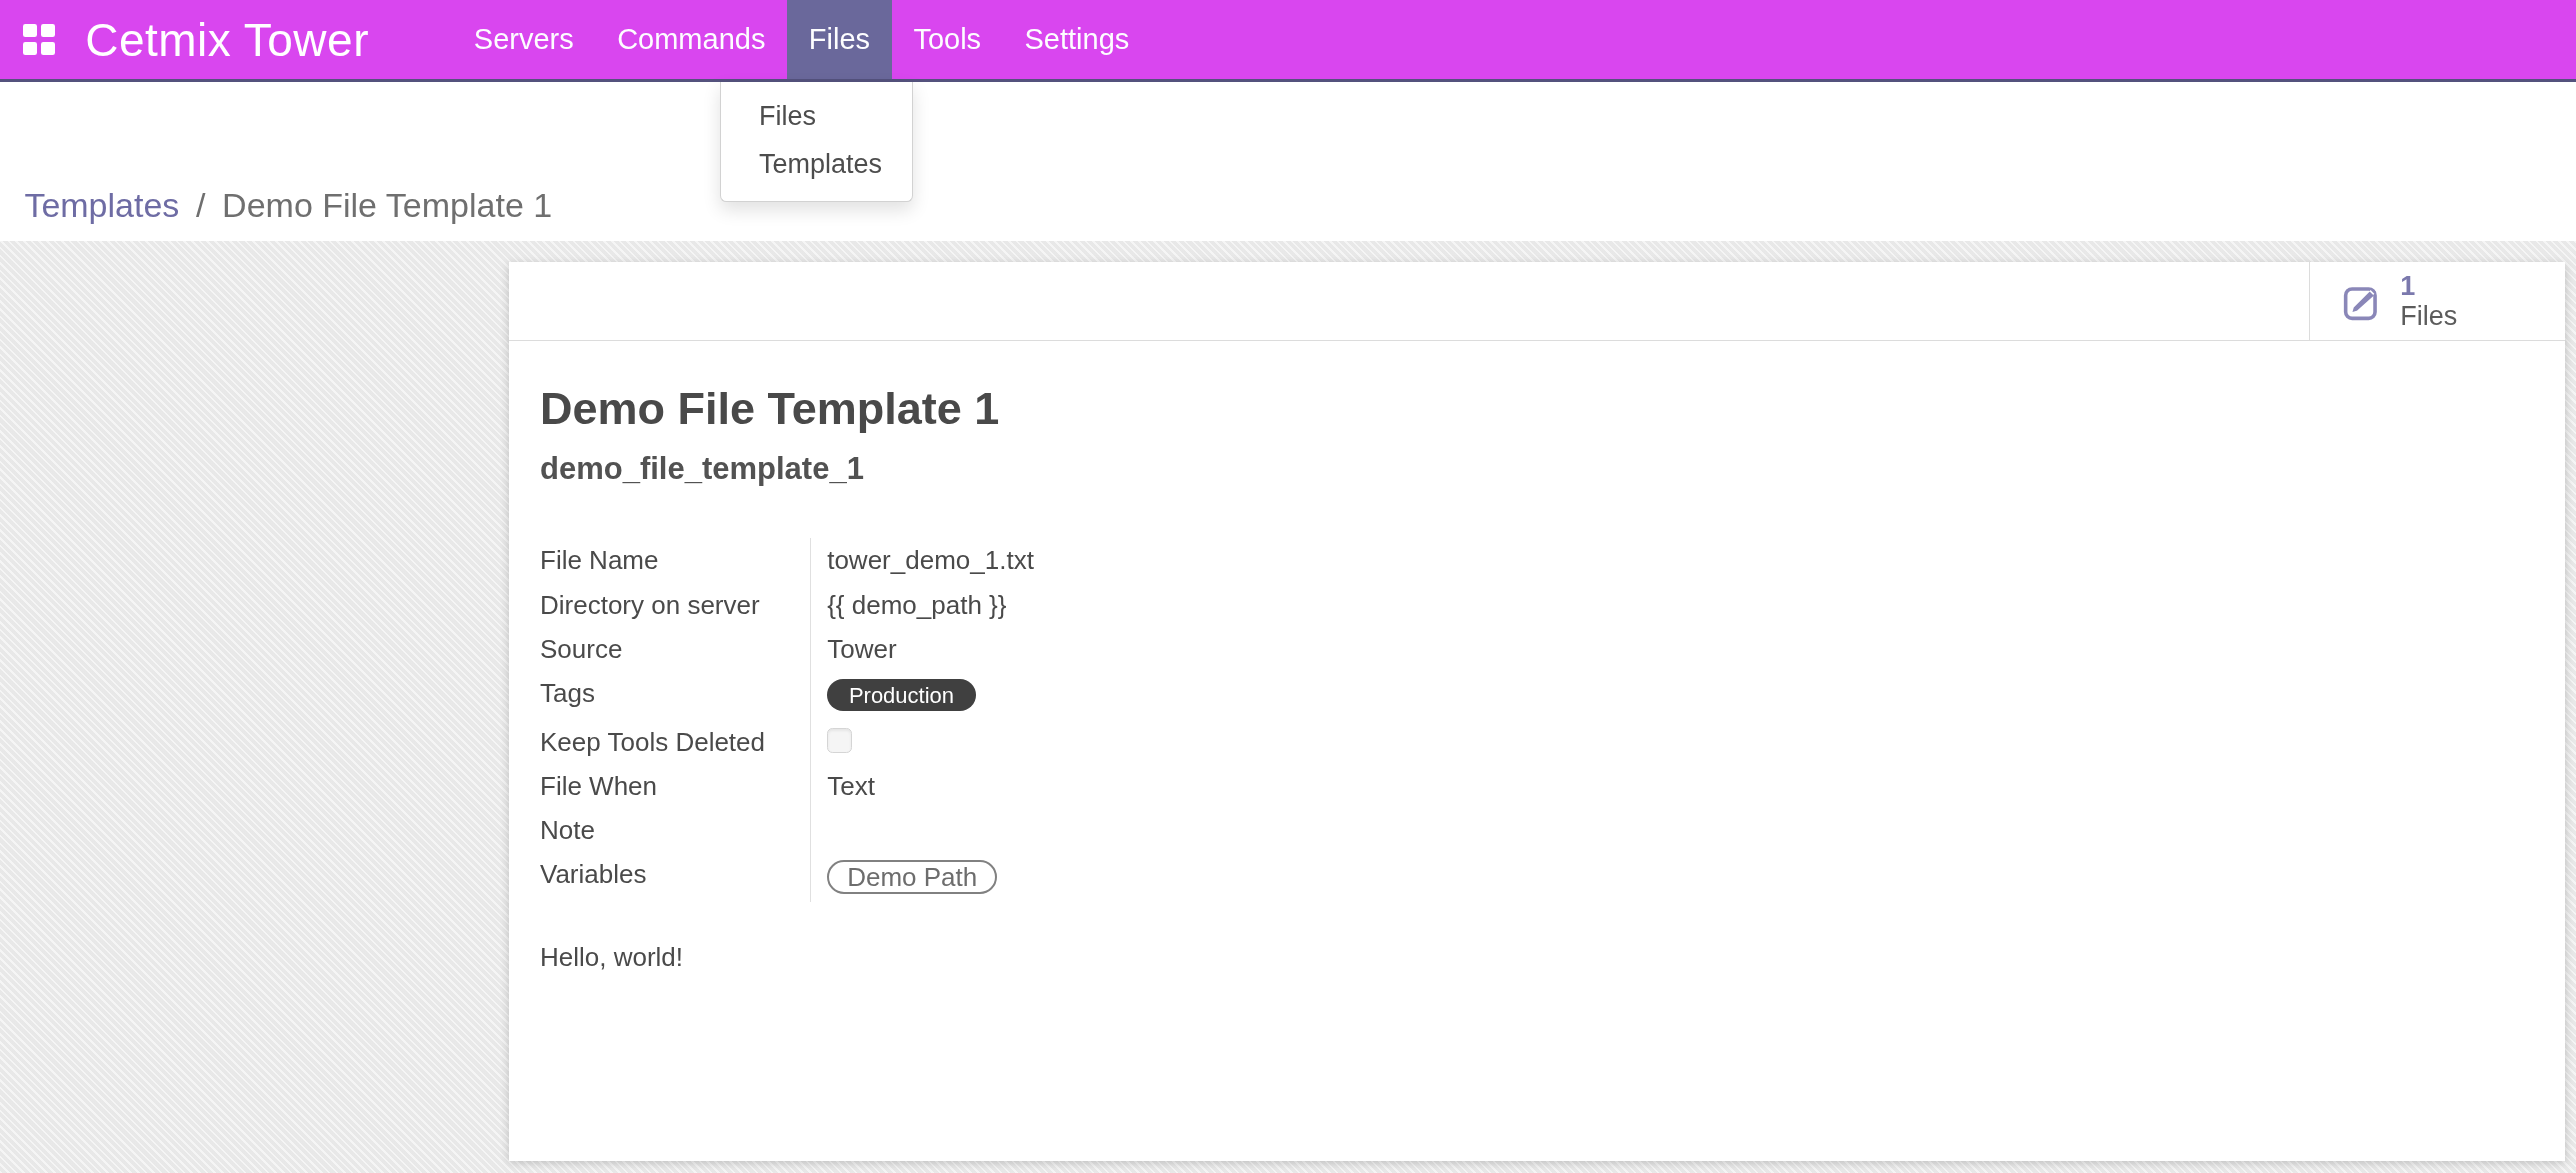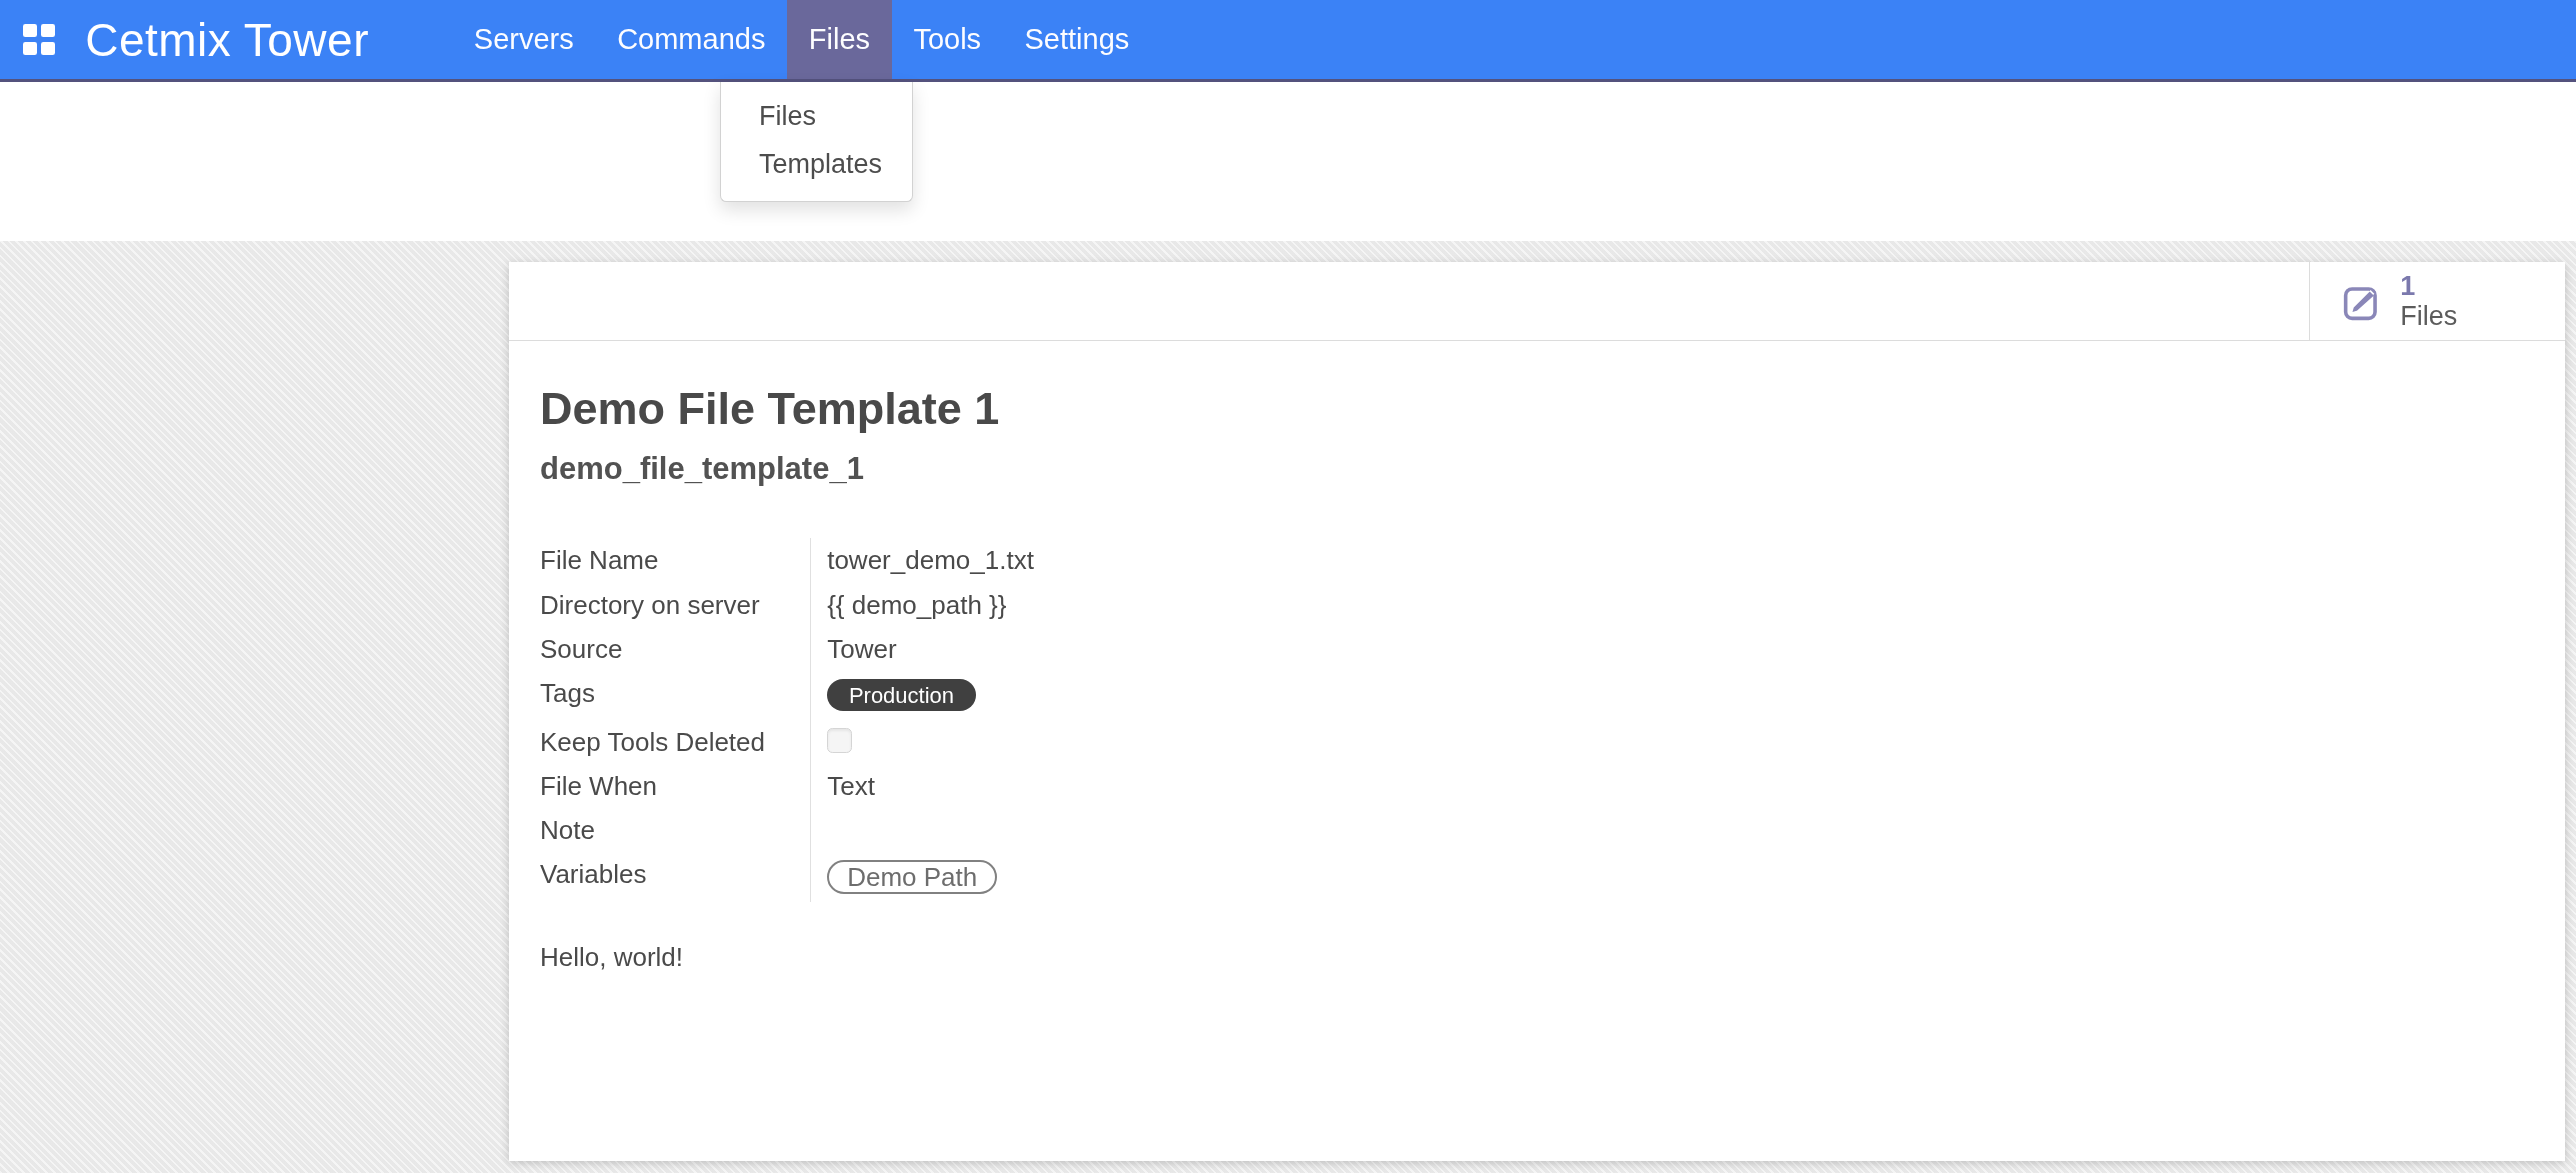--- a/index.html
+++ b/index.html
@@ -6,21 +6,21 @@
   html,body { width:2576px; height:1173px; }
   body {
     font-family:"Liberation Sans","DejaVu Sans",sans-serif;
     background:#fff; color:#4a4a4a; overflow:hidden;
   }
   #screen { position:relative; width:2576px; height:1173px; overflow:hidden; }
 
   
   .navbar {
     position:absolute; top:0; left:0; width:2576px; height:82px;
-    background:#3b82f6; border-bottom:3.6px solid #54527d;
+    background:#d946ef; border-bottom:3.6px solid #54527d;
     display:flex; align-items:stretch;
   }
   .apps-toggle { width:78px; height:79px; display:flex; align-items:center; justify-content:center; cursor:pointer; }
   .apps-grid { display:grid; grid-template-columns:13.5px 13.5px; grid-template-rows:13.5px 13.5px; gap:4.5px; }
   .apps-grid i { background:#fff; border-radius:2.3px; }
   .brand {
     display:flex; align-items:center; color:#fff; font-size:46px; font-weight:500;
     letter-spacing:0.5px; padding:0 7.2px; margin-right:76px; white-space:nowrap; cursor:pointer;
   }
   .nav-menu { display:flex; align-items:stretch; }
@@ -136,20 +136,25 @@
       <div class="nav-item">Settings</div>
     </div>
   </div>
 
   <div class="dropdown">
     <div class="dropdown-item">Files</div>
     <div class="dropdown-item">Templates</div>
   </div>
 
   <div class="control-panel">
+    <div class="breadcrumb">
+      <span class="bc-link">Templates</span>
+      <span class="bc-sep">/</span>
+      <span class="bc-current">Demo File Template 1</span>
+    </div>
     <div class="btn btn-edit">Edit</div>
     <div class="btn btn-create">Create</div>
     <div class="btn btn-action">
       <span class="gear">⚙</span>
       <span>Action</span>
     </div>
   </div>
 
   <div class="content">
     <div class="card">

